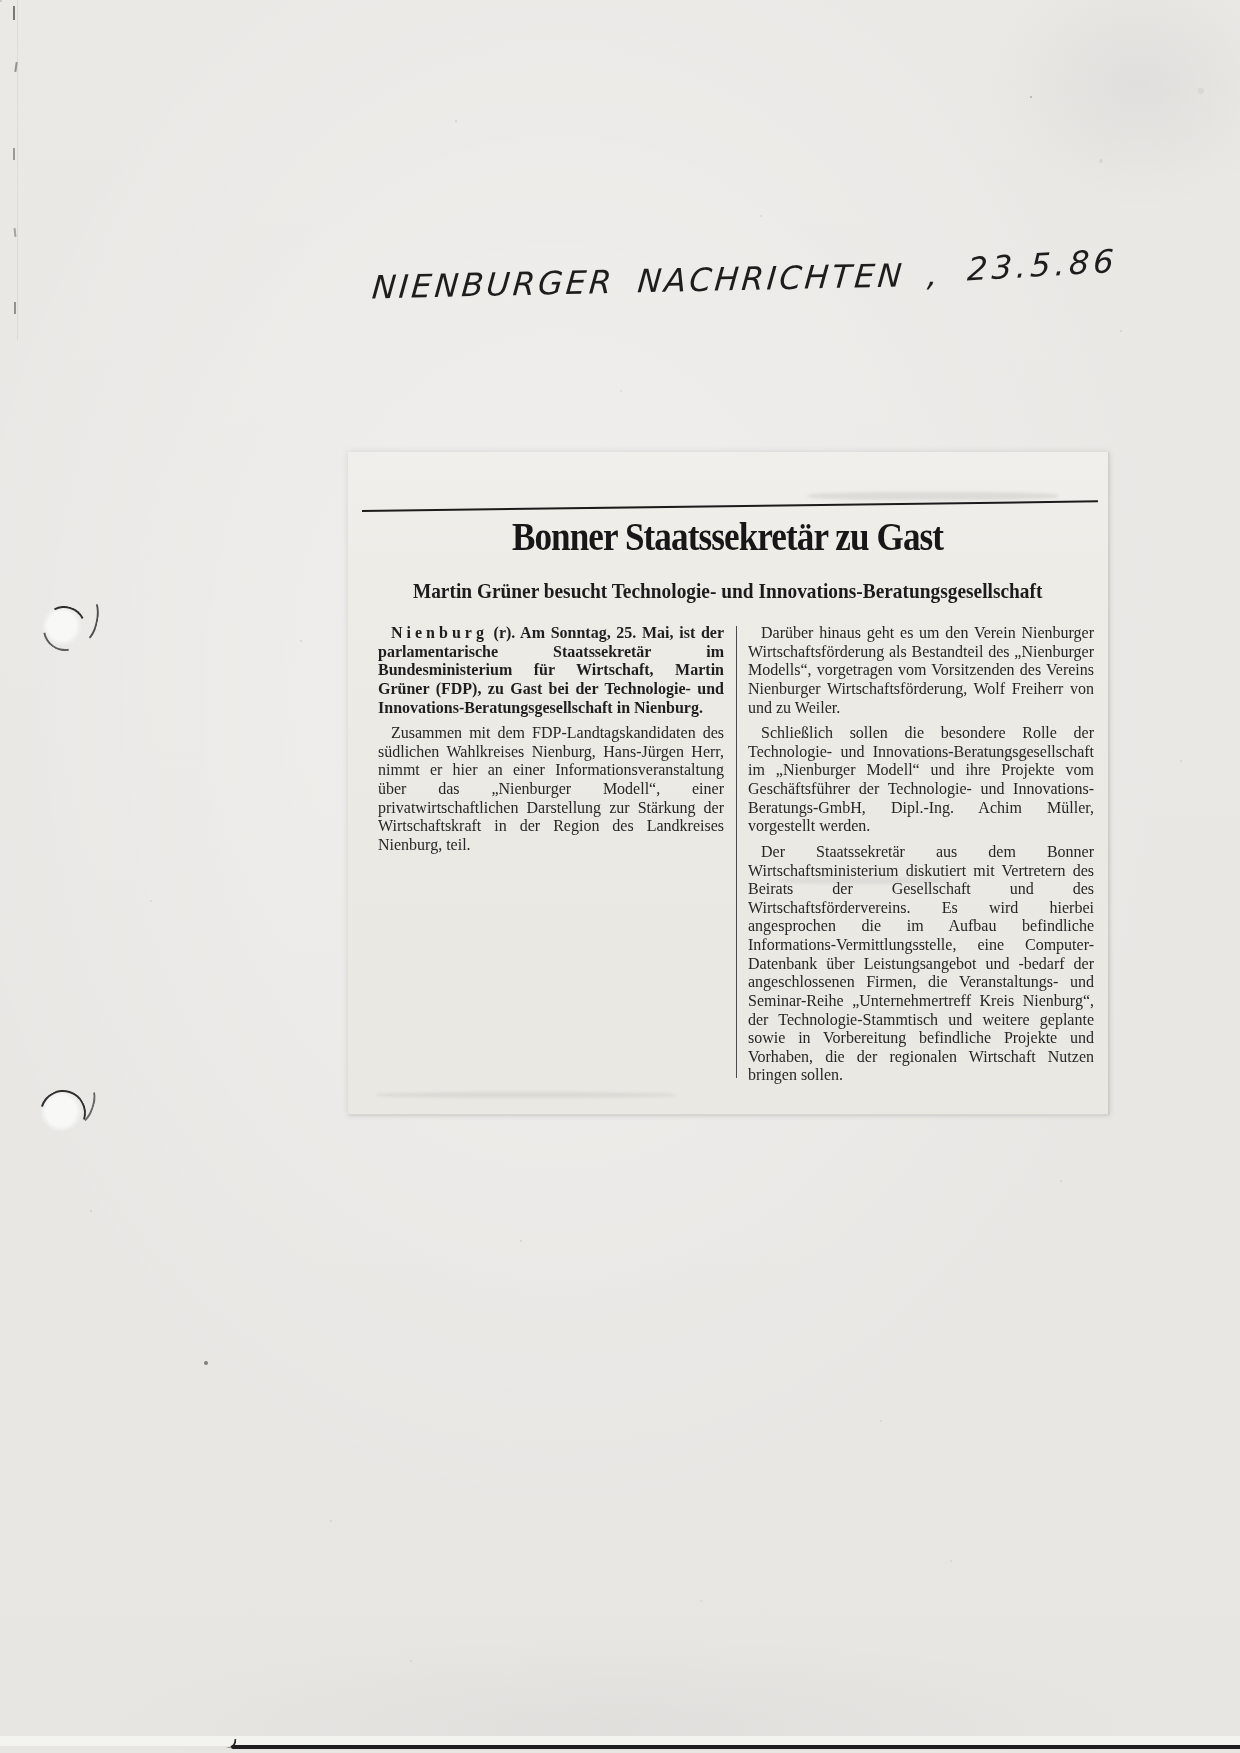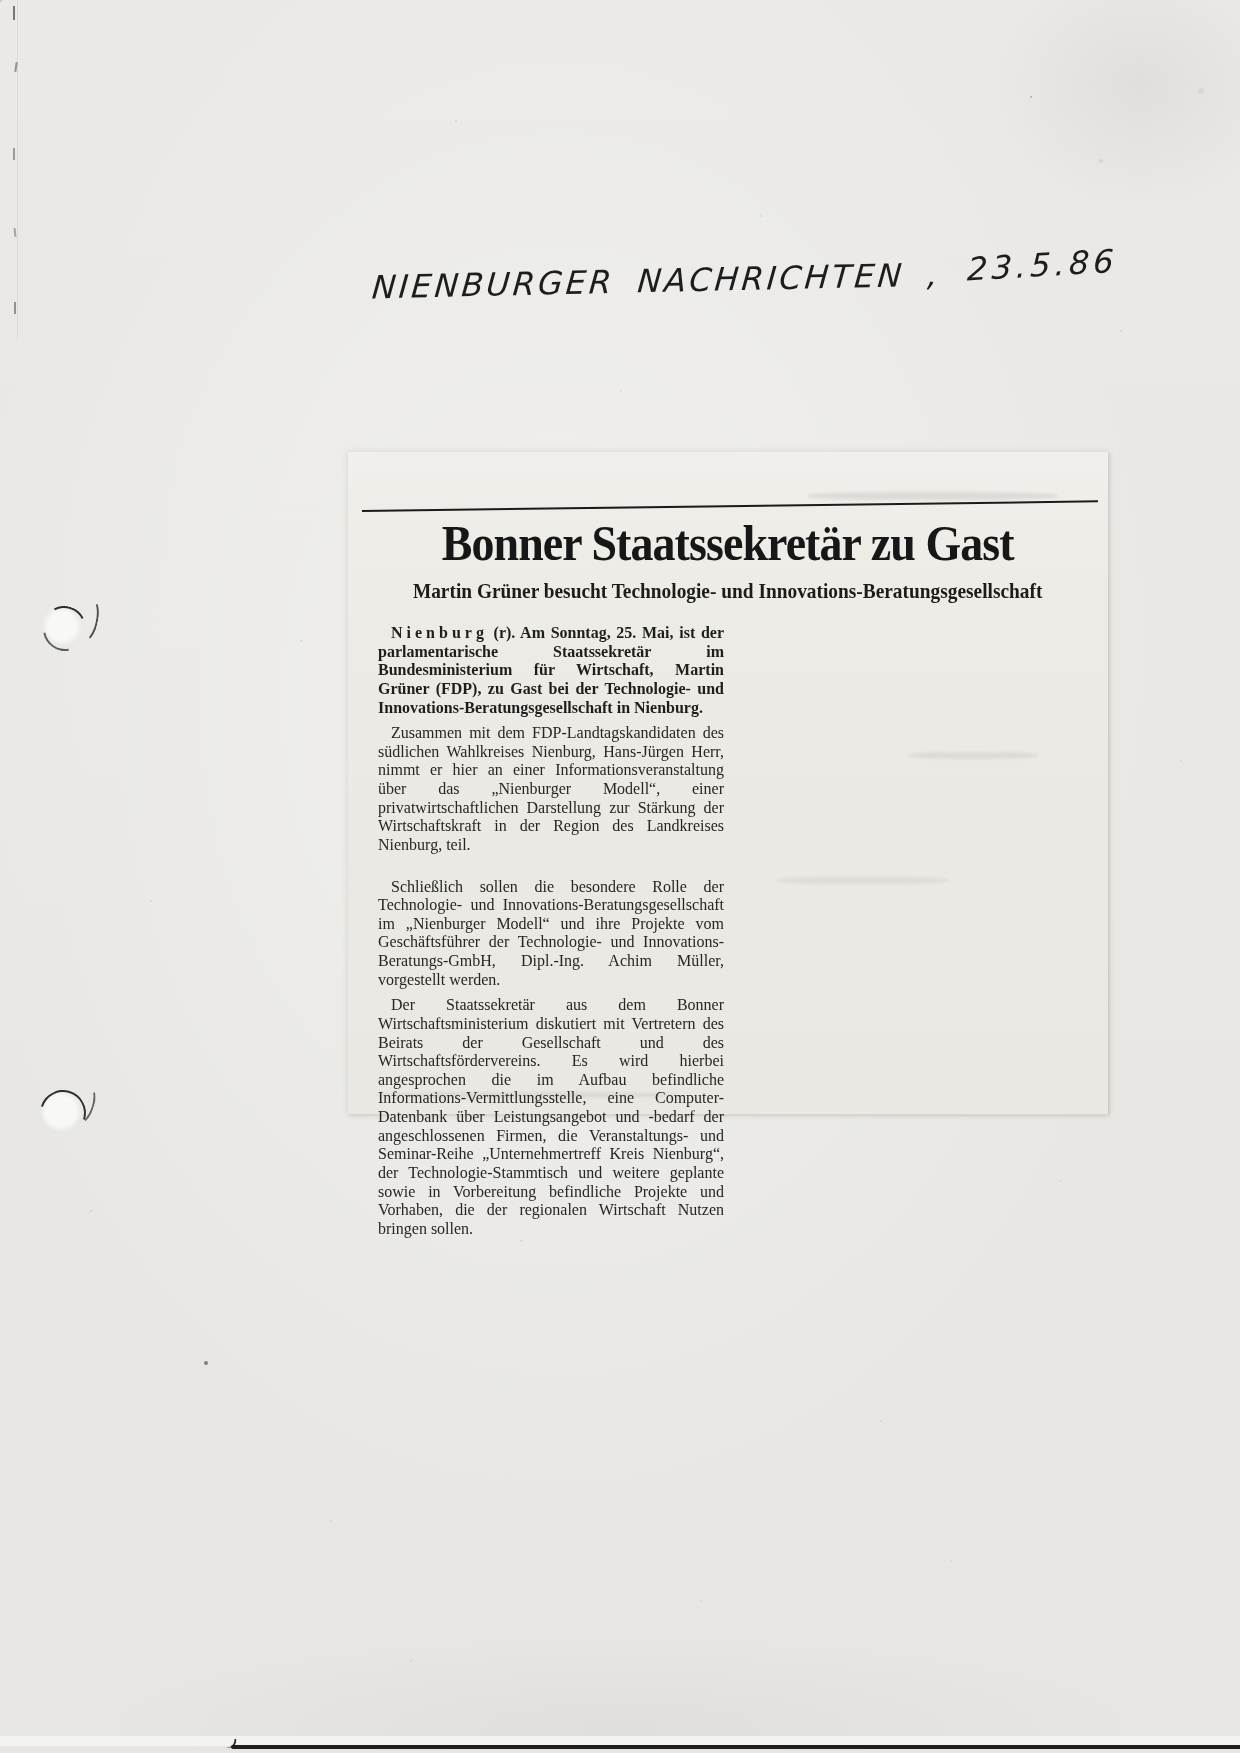--- a/index.html
+++ b/index.html
@@ -29,26 +29,26 @@
   .handwrite .date{display:inline-block;margin-left:26px;letter-spacing:4px;
     transform:translateY(-7px) rotate(-2deg);}
   
   .clipping{position:absolute;left:348px;top:452px;width:760px;height:662px;
     background:linear-gradient(180deg,#f0efeb 0%,#edecE7 18%,#eae9e4 55%,#e9e8e3 100%);
     box-shadow:0 0 7px rgba(0,0,0,.10), 1px 1px 2px rgba(0,0,0,.06);
     border-right:1px solid rgba(0,0,0,.12);border-bottom:1px solid rgba(0,0,0,.10);}
   .toprule{position:absolute;left:14px;top:58px;width:736px;height:2px;background:#1b1b1b;
     transform:rotate(-0.75deg);transform-origin:left center;}
   .headline{position:absolute;left:0;top:62px;width:100%;text-align:center;white-space:nowrap;
-    font-weight:700;font-size:51px;color:#171717;letter-spacing:-1px;}
+    font-weight:700;font-size:39px;color:#171717;letter-spacing:-1px;}
   .headline>span{display:inline-block;transform:scaleX(0.90);transform-origin:center;}
   .subheadline{position:absolute;left:0;top:126px;width:100%;text-align:center;white-space:nowrap;
     font-weight:700;font-size:22px;color:#1c1c1c;}
   .subheadline>span{display:inline-block;transform:scaleX(0.88);transform-origin:center;}
-  .article-body{position:absolute;left:30px;top:172px;width:716px;display:flex;flex-direction:column;}
+  .article-body{position:absolute;left:30px;top:172px;width:716px;display:flex;}
   .col{width:346px;text-align:justify;color:#262626;}
   .col-left{margin-right:0;}
   .divider{width:1px;background:#4a4a4a;margin:2px 11px 14px 12px;}
   .para{margin:0 0 7px 0;text-indent:13px;font-size:16px;line-height:1.165;
     font-family:"Liberation Serif", serif;hyphens:auto;}
   .para.bold{font-weight:700;color:#1e1e1e;}
   .spaced{letter-spacing:4px;}
   
   .hole{position:absolute;border-radius:50%;background:#f8f8f6;
     box-shadow:inset 0 0 4px rgba(0,0,0,.10), 0 0 2px rgba(255,255,255,.9);}
@@ -90,20 +90,21 @@
     <div class="subheadline">
       <span>Martin Grüner besucht Technologie- und Innovations-Beratungsgesellschaft</span>
     </div>
     <div class="article-body">
       <div class="col col-left">
           <p class="para bold"><span class="spaced">Nienburg</span> (r). Am Sonntag, 25. Mai, ist der parlamentarische Staatssekretär im Bundesministerium für Wirtschaft, Martin Grüner (FDP), zu Gast bei der Technologie- und Innovations-Beratungsgesellschaft in Nienburg.</p>
           <p class="para">Zusammen mit dem FDP-Landtagskandidaten des südlichen Wahlkreises Nienburg, Hans-Jürgen Herr, nimmt er hier an einer Informationsveranstaltung über das „Nienburger Modell“, einer privatwirtschaftlichen Darstellung zur Stärkung der Wirtschaftskraft in der Region des Landkreises Nienburg, teil.</p>
         </div>
       <div class="divider"></div>
       <div class="col col-right">
+          <p class="para">Darüber hinaus geht es um den Verein Nienburger Wirtschaftsförderung als Bestandteil des „Nienburger Modells“, vorgetragen vom Vorsitzenden des Vereins Nienburger Wirtschaftsförderung, Wolf Freiherr von und zu Weiler.</p>
           <p class="para">Schließlich sollen die besondere Rolle der Technologie- und Innovations-Beratungsgesellschaft im „Nienburger Modell“ und ihre Projekte vom Geschäftsführer der Technologie- und Innovations-Beratungs-GmbH, Dipl.-Ing. Achim Müller, vorgestellt werden.</p>
           <p class="para">Der Staatssekretär aus dem Bonner Wirtschaftsministerium diskutiert mit Vertretern des Beirats der Gesellschaft und des Wirtschaftsfördervereins. Es wird hierbei angesprochen die im Aufbau befindliche Informations-Vermittlungsstelle, eine Computer-Datenbank über Leistungsangebot und -bedarf der angeschlossenen Firmen, die Veranstaltungs- und Seminar-Reihe „Unternehmertreff Kreis Nienburg“, der Technologie-Stammtisch und weitere geplante sowie in Vorbereitung befindliche Projekte und Vorhaben, die der regionalen Wirtschaft Nutzen bringen sollen.</p>
         </div>
     </div>
 
     <div class="smudge" style="left:460px;top:40px;width:250px;height:8px;"></div>
     <div class="smudge" style="left:560px;top:300px;width:130px;height:7px;opacity:.8;"></div>
     <div class="smudge" style="left:430px;top:425px;width:170px;height:7px;opacity:.7;"></div>
     <div class="smudge" style="left:28px;top:640px;width:300px;height:6px;opacity:.8;"></div>
   </div>

